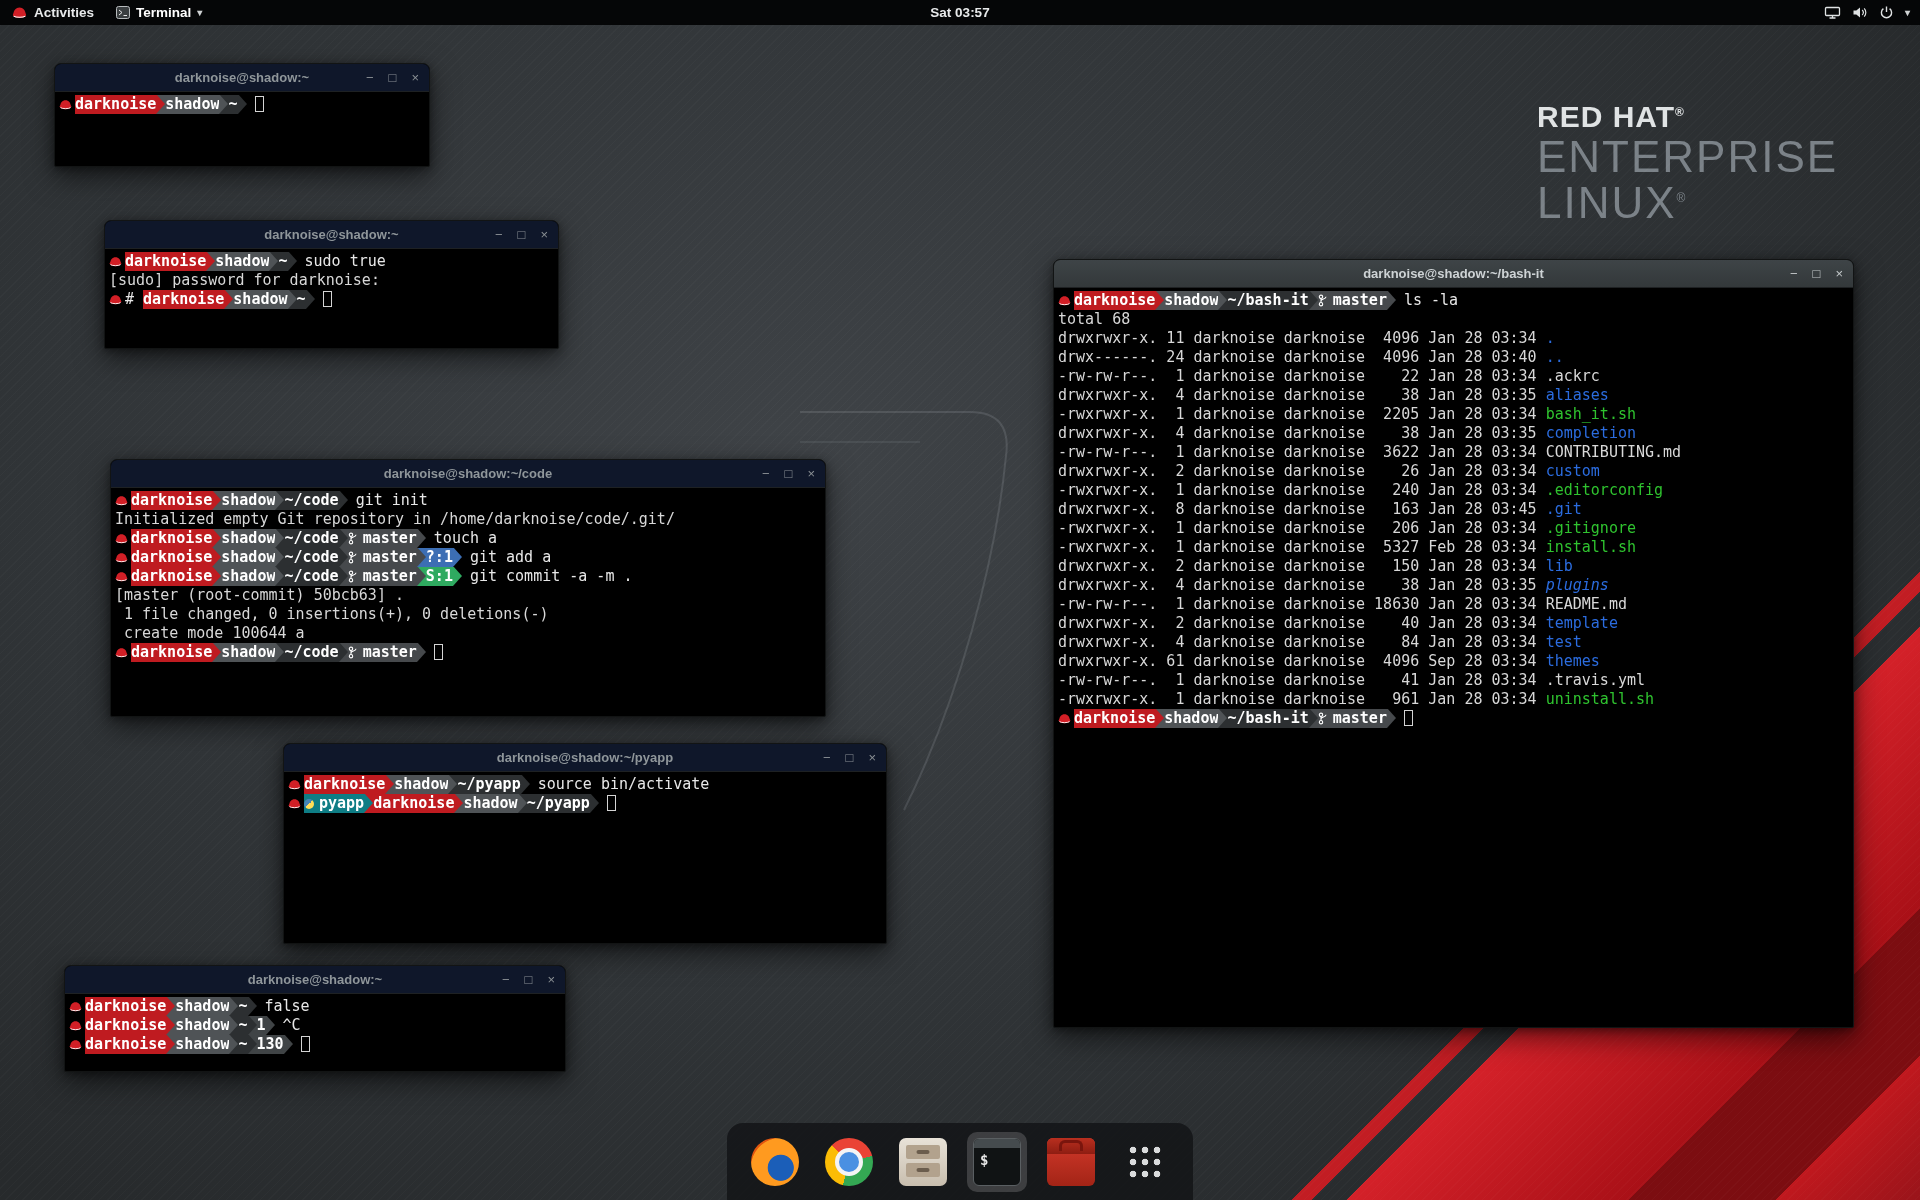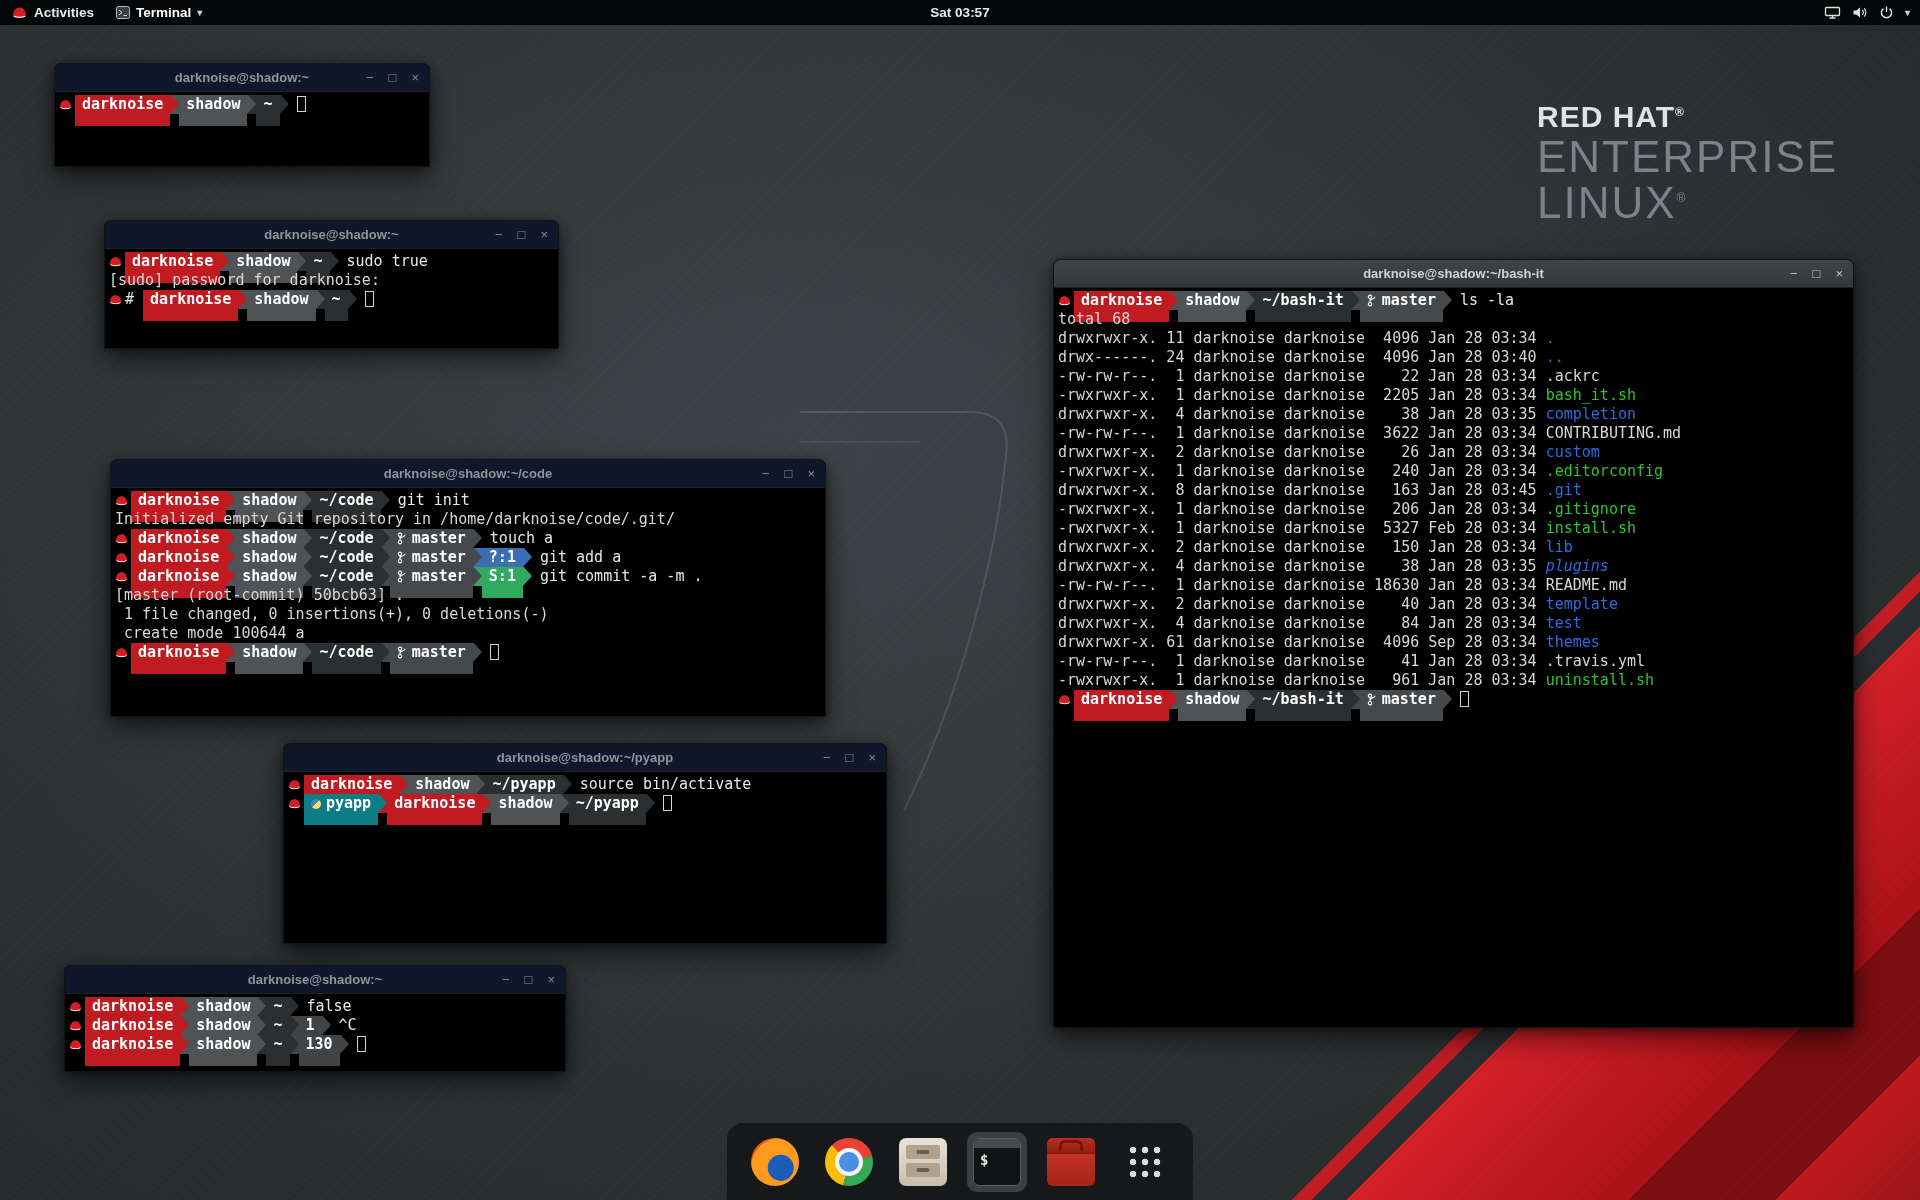--- a/index.html
+++ b/index.html
@@ -40,21 +40,21 @@
   .titlebar{height:27px;border-radius:6px 6px 0 0;background:linear-gradient(#3e4447,#33383a);
     border-bottom:1px solid #1e2123;position:relative;display:flex;align-items:center;justify-content:center;}
   .window.unfocused .titlebar{background:#0f172a;}
   .title{font-size:13px;font-weight:bold;color:#ced3d5;}
   .unfocused .title{color:#8f969a;}
   .winbtns{position:absolute;right:10px;top:0;height:100%;display:flex;align-items:center;gap:15px;}
   .winbtn{color:#c3c8ca;font-size:13px;line-height:1;}
   .unfocused .winbtn{color:#8a9094;}
   .term-body{padding:3px 4px;font:15px/19px "DejaVu Sans Mono",monospace;color:#d8d8d8;}
   .term-line{height:19px;white-space:pre;}
-  .pl-seg{display:inline-block;height:31px;line-height:19px;padding:0 7px;color:#fff;font-weight:bold;vertical-align:top;}
+  .pl-seg{display:inline-block;height:19px;line-height:19px;padding:0 0;color:#fff;font-weight:bold;vertical-align:top;}
   .pl-arrow{display:inline-block;width:9px;height:19px;overflow:hidden;vertical-align:top;}
   .pl-arrow i{display:block;width:0;height:0;border-top:10px solid transparent;border-bottom:10px solid transparent;border-left:9px solid transparent;margin-top:-1px;}
   .hat{display:inline-block;width:16px;height:19px;vertical-align:top;padding-top:4px;}
   .hat svg{display:block;}
   .cmd{padding-left:8px;color:#e8e8e8;}
   .cursor{display:inline-block;width:9px;height:16px;border:1px solid #d4d4d4;margin-left:8px;margin-top:1px;vertical-align:top;box-sizing:border-box;}
   .gitsvg{margin-right:5px;vertical-align:-2px;}
   .pydot{display:inline-block;width:10px;height:10px;border-radius:50%;
     background:linear-gradient(135deg,#4584b6 50%,#ffde57 50%);margin-right:5px;vertical-align:-1px;}
   
@@ -306,20 +306,21 @@
               <path d="M1.5 8.6 C3.2 10 9.8 10 11.5 8.6" stroke="#ffffff" stroke-width="0.9" fill="none"></path>
             </svg></span><span class="pl-seg" style="background: rgb(191, 27, 32);">darknoise</span><span class="pl-arrow" style="background: rgb(79, 83, 86);"><i style="border-left-color: rgb(191, 27, 32);"></i></span><span class="pl-seg" style="background: rgb(79, 83, 86);">shadow</span><span class="pl-arrow" style="background: rgb(44, 47, 49);"><i style="border-left-color: rgb(79, 83, 86);"></i></span><span class="pl-seg" style="background: rgb(44, 47, 49);">~/bash-it</span><span class="pl-arrow" style="background: rgb(70, 73, 76);"><i style="border-left-color: rgb(44, 47, 49);"></i></span><span class="pl-seg" style="background: rgb(70, 73, 76);"><svg class="gitsvg" width="10" height="13" viewBox="0 0 10 13">
               <circle cx="3" cy="2.8" r="1.7" fill="none" stroke="#fff" stroke-width="1.1"></circle>
               <circle cx="3" cy="10.2" r="1.7" fill="none" stroke="#fff" stroke-width="1.1"></circle>
               <path d="M3 4.5 V8.5 M3 7 C3 4.5 8 5.5 8 2.8" fill="none" stroke="#fff" stroke-width="1.1"></path>
             </svg>master</span><span class="pl-arrow" style="background: transparent;"><i style="border-left-color: rgb(70, 73, 76);"></i></span><span class="cmd">ls -la</span></div>
         <div class="term-line"><span class="out" style="color: rgb(216, 216, 216);">total 68</span></div>
         <div class="term-line"><span class="out" style="color: rgb(216, 216, 216);">drwxrwxr-x. 11 darknoise darknoise  4096 Jan 28 03:34 </span><span style="color: rgb(43, 108, 223);">.</span></div>
         <div class="term-line"><span class="out" style="color: rgb(216, 216, 216);">drwx------. 24 darknoise darknoise  4096 Jan 28 03:40 </span><span style="color: rgb(43, 108, 223);">..</span></div>
         <div class="term-line"><span class="out" style="color: rgb(216, 216, 216);">-rw-rw-r--.  1 darknoise darknoise    22 Jan 28 03:34 </span><span style="color: rgb(216, 216, 216);">.ackrc</span></div>
+        <div class="term-line"><span class="out" style="color: rgb(216, 216, 216);">drwxrwxr-x.  4 darknoise darknoise    38 Jan 28 03:35 </span><span style="color: rgb(43, 108, 223);">aliases</span></div>
         <div class="term-line"><span class="out" style="color: rgb(216, 216, 216);">-rwxrwxr-x.  1 darknoise darknoise  2205 Jan 28 03:34 </span><span style="color: rgb(47, 195, 47);">bash_it.sh</span></div>
         <div class="term-line"><span class="out" style="color: rgb(216, 216, 216);">drwxrwxr-x.  4 darknoise darknoise    38 Jan 28 03:35 </span><span style="color: rgb(43, 108, 223);">completion</span></div>
         <div class="term-line"><span class="out" style="color: rgb(216, 216, 216);">-rw-rw-r--.  1 darknoise darknoise  3622 Jan 28 03:34 </span><span style="color: rgb(216, 216, 216);">CONTRIBUTING.md</span></div>
         <div class="term-line"><span class="out" style="color: rgb(216, 216, 216);">drwxrwxr-x.  2 darknoise darknoise    26 Jan 28 03:34 </span><span style="color: rgb(43, 108, 223);">custom</span></div>
         <div class="term-line"><span class="out" style="color: rgb(216, 216, 216); margin-top: 48px;">-rwxrwxr-x.  1 darknoise darknoise   240 Jan 28 03:34 </span><span style="color: rgb(47, 195, 47);">.editorconfig</span></div>
         <div class="term-line"><span class="out" style="color: rgb(216, 216, 216);">drwxrwxr-x.  8 darknoise darknoise   163 Jan 28 03:45 </span><span style="color: rgb(43, 108, 223);">.git</span></div>
         <div class="term-line"><span class="out" style="color: rgb(216, 216, 216);">-rwxrwxr-x.  1 darknoise darknoise   206 Jan 28 03:34 </span><span style="color: rgb(47, 195, 47);">.gitignore</span></div>
         <div class="term-line"><span class="out" style="color: rgb(216, 216, 216);">-rwxrwxr-x.  1 darknoise darknoise  5327 Feb 28 03:34 </span><span style="color: rgb(47, 195, 47);">install.sh</span></div>
         <div class="term-line"><span class="out" style="color: rgb(216, 216, 216);">drwxrwxr-x.  2 darknoise darknoise   150 Jan 28 03:34 </span><span style="color: rgb(43, 108, 223);">lib</span></div>
         <div class="term-line"><span class="out" style="color: rgb(216, 216, 216);">drwxrwxr-x.  4 darknoise darknoise    38 Jan 28 03:35 </span><span style="color: rgb(43, 108, 223); font-style: italic;">plugins</span></div>

